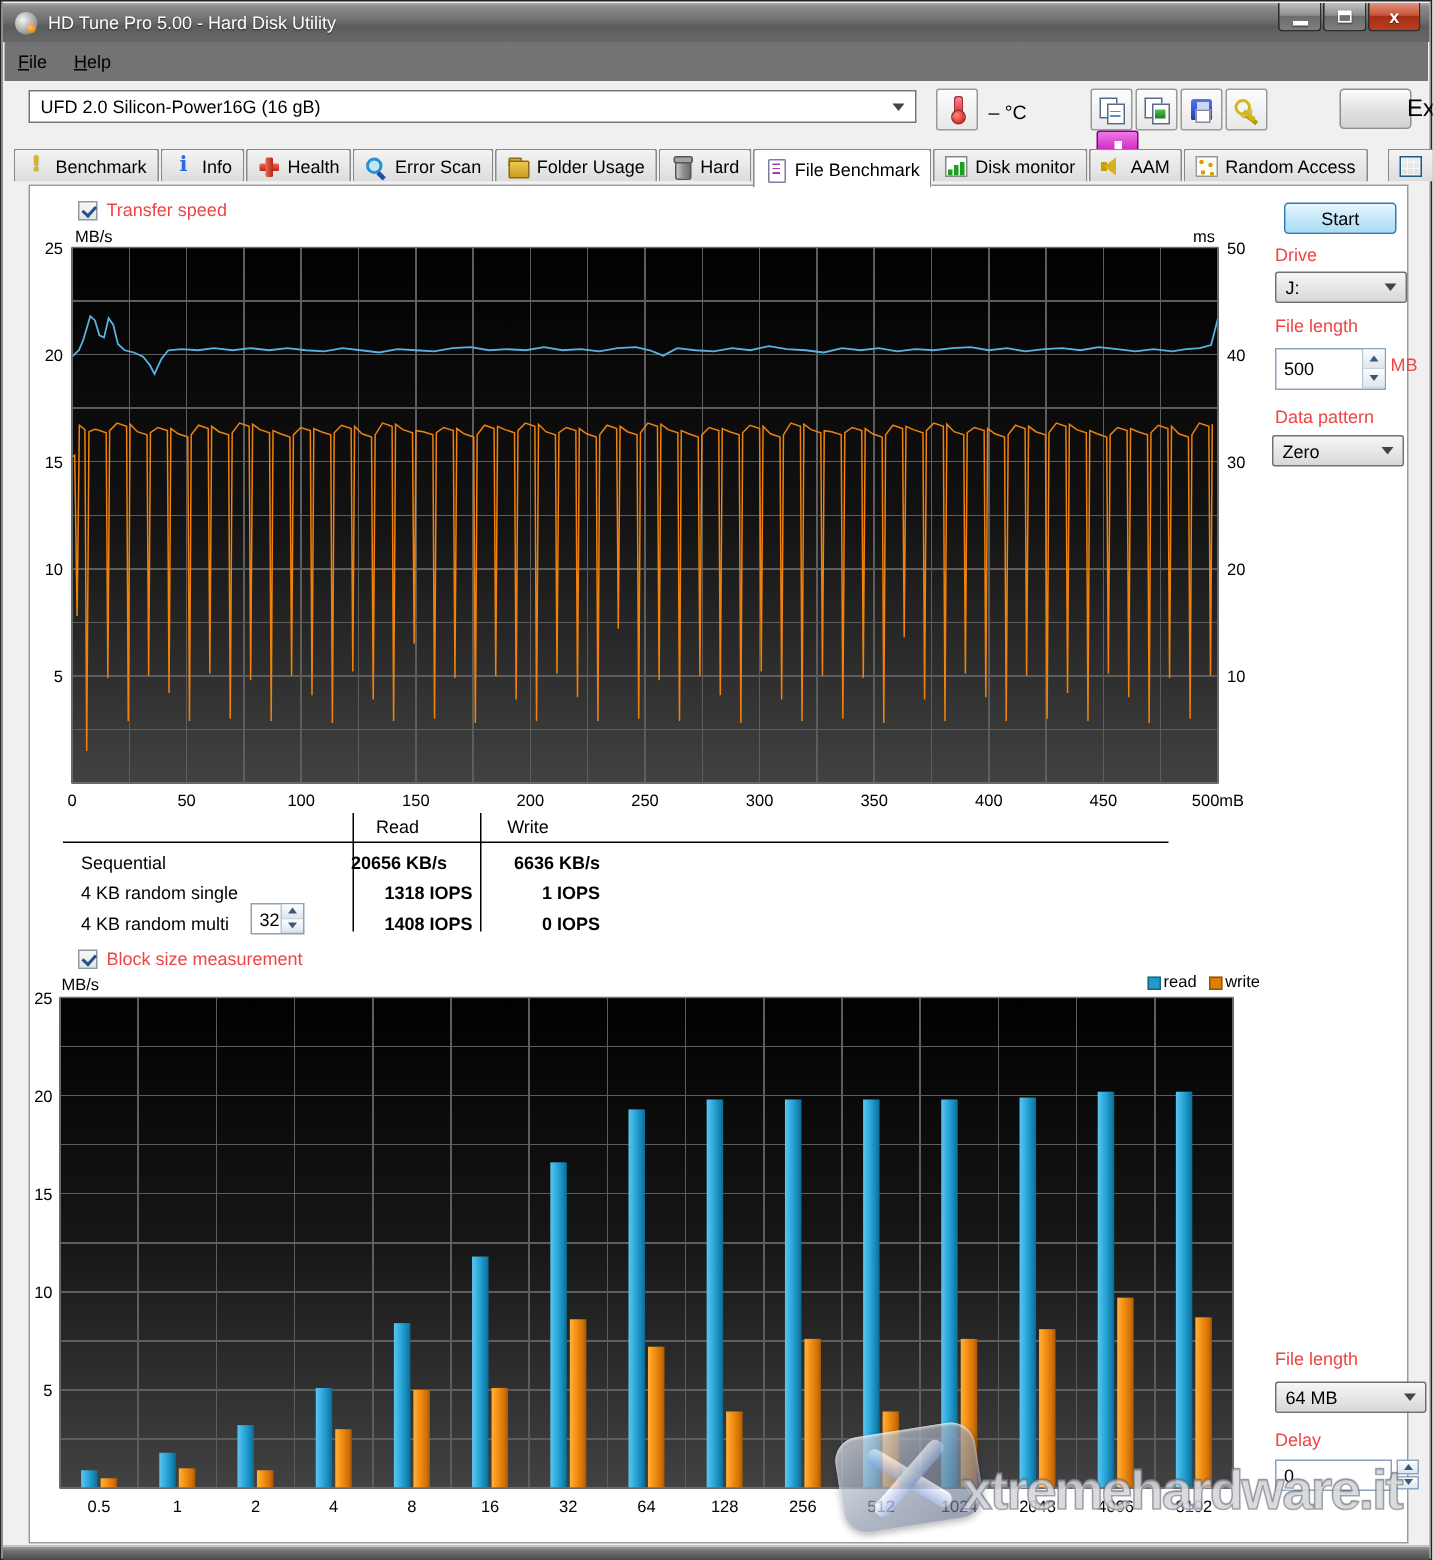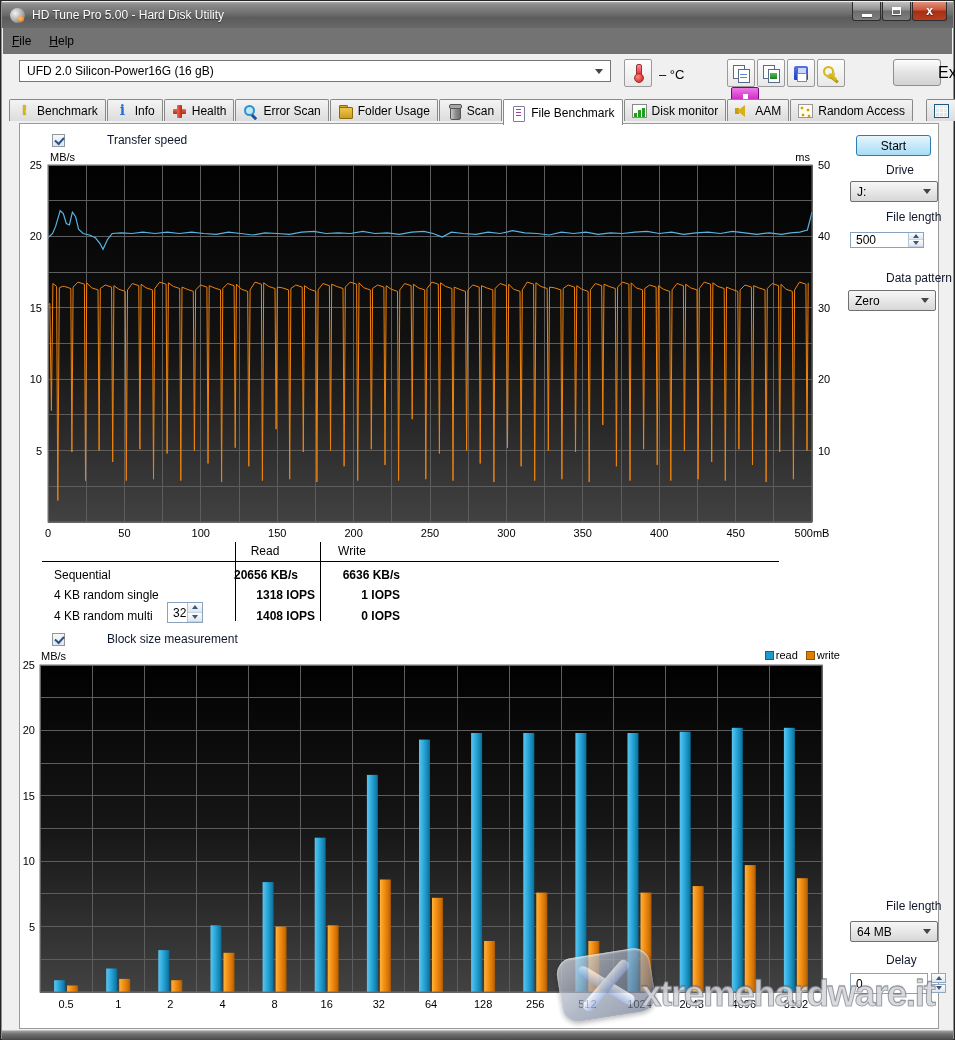--- a/index.html
+++ b/index.html
@@ -91,21 +91,21 @@
   background-size:3px 4px,3px 7px,3px 9px; background-position:1px 8px,5px 5px,9px 3px; background-repeat:no-repeat; }
 .aam-icon::before { content:""; position:absolute; left:0; top:4px; width:4px; height:6px; background:#c79e12; }
 .aam-icon::after { content:""; position:absolute; left:2px; top:1px; border-top:6px solid transparent; border-bottom:6px solid transparent; border-right:8px solid #d9b01a; }
 .random-access-icon { background:#fdfdf2; border:1px solid #999;
   background-image:radial-gradient(circle at 3px 3px,#e09a00 1.2px,transparent 1.7px),radial-gradient(circle at 9px 5px,#e09a00 1.2px,transparent 1.7px),radial-gradient(circle at 4px 10px,#e09a00 1.2px,transparent 1.7px),radial-gradient(circle at 10px 11px,#e09a00 1.2px,transparent 1.7px); }
 .extra-tests-icon { background:linear-gradient(#9fd8ef,#2f7fae); border:1px solid #1c5b82;
   background-image:repeating-linear-gradient(0deg,rgba(255,255,255,.65) 0 1px,transparent 1px 4px),repeating-linear-gradient(90deg,rgba(255,255,255,.65) 0 1px,transparent 1px 4px); }
 
 
 .panel { position:absolute; left:18px; top:122px; width:920px; height:906px; background:#fff; border:1px solid #9a9a9a; z-index:1; }
-.lbl { position:absolute; font-size:12px; color:#0f172a; white-space:nowrap;margin-left:36px; }
+.lbl { position:absolute; font-size:12px; color:#ef4444; white-space:nowrap; }
 .cb { position:absolute; width:13px; height:13px; border:1px solid #8e98a0; background:linear-gradient(#f7f7f7,#e2e6ea); }
 .cb.on::after { content:""; position:absolute; left:2px; top:2px; width:7px; height:4px;
   border-left:2px solid #264f8f; border-bottom:2px solid #264f8f; transform:rotate(-48deg); }
 .start-btn { position:absolute; left:836px; top:11px; width:75px; height:21px; border:1px solid #2f7cb5; border-radius:3px;
   background:linear-gradient(#e8f6fd,#c9eafa 45%,#a8dcf5); font-size:12px; font-family:inherit; }
 .sel { position:absolute; height:21px; border:1px solid #707070; border-radius:2px;
   background:linear-gradient(#f6f6f6,#e9e9e9 45%,#d7d7d7); font-size:12px;
   display:flex; align-items:center; justify-content:space-between; padding:0 6px; }
 .edit { position:absolute; background:#fff; border:1px solid #8aa3bc; font-size:12px;
   display:flex; align-items:center; justify-content:space-between; padding:0 0 0 5px; }
@@ -213,21 +213,21 @@
       <div class="tab">
         <span class="ti error-scan-icon"></span>
         <span>Error Scan</span>
       </div>
       <div class="tab">
         <span class="ti folder-usage-icon"></span>
         <span>Folder Usage</span>
       </div>
       <div class="tab">
         <span class="ti erase-icon"></span>
-        <span>Scan</span>
+        <span>Hard</span>
       </div>
       <div class="tab active">
         <span class="ti file-benchmark-icon"></span>
         <span>File Benchmark</span>
       </div>
       <div class="tab">
         <span class="ti disk-monitor-icon"></span>
         <span>Disk monitor</span>
       </div>
       <div class="tab">
@@ -320,21 +320,21 @@
         </g>
         <rect x="20" y="15" width="764" height="357" fill="none" stroke="#6e6e6e"></rect>
       </svg>
 
     <span class="lbl" style="left:830px;top:39px;">Drive</span>
     <div class="sel" style="left:830px;top:57px;width:88px;">
       <span>J:</span>
       <span class="arrow-down"></span>
     </div>
     <span class="lbl" style="left:830px;top:86px;">File length</span>
-    <div class="edit" style="left:830px;top:108px;width:74px;height:16px;">
+    <div class="edit" style="left:830px;top:108px;width:74px;height:28px;">
       <span>500</span>
       <span class="spin-in">
           <b class="up"></b>
           <b class="dn"></b>
         </span>
     </div>
     <span class="lbl" style="left:907px;top:112px;">MB</span>
     <span class="lbl" style="left:830px;top:147px;">Data pattern</span>
     <div class="sel" style="left:828px;top:166px;width:88px;">
       <span>Zero</span>
@@ -476,21 +476,21 @@
           <text x="617.5333333333333" y="361" text-anchor="middle">1024</text>
           <text x="669.6666666666666" y="361" text-anchor="middle">2048</text>
           <text x="721.8" y="361" text-anchor="middle">4096</text>
           <text x="773.9333333333333" y="361" text-anchor="middle">8192</text>
           <text x="19" y="13">MB/s</text>
         </g>
         <rect x="18" y="18" width="782" height="327" fill="none" stroke="#6e6e6e"></rect>
       </svg>
 
     <span class="lbl" style="left:830px;top:775px;">File length</span>
-    <div class="sel" style="left:830px;top:797px;width:88px;">
+    <div class="sel" style="left:830px;top:797px;width:101px;">
       <span>64 MB</span>
       <span class="arrow-down"></span>
     </div>
     <span class="lbl" style="left:830px;top:829px;">Delay</span>
     <div class="edit" style="left:830px;top:849px;width:78px;height:21px;">
       <span>0</span>
     </div>
     <span class="spin" style="left:911px;top:849px;height:21px;">
         <b class="up"></b>
         <b class="dn"></b>

